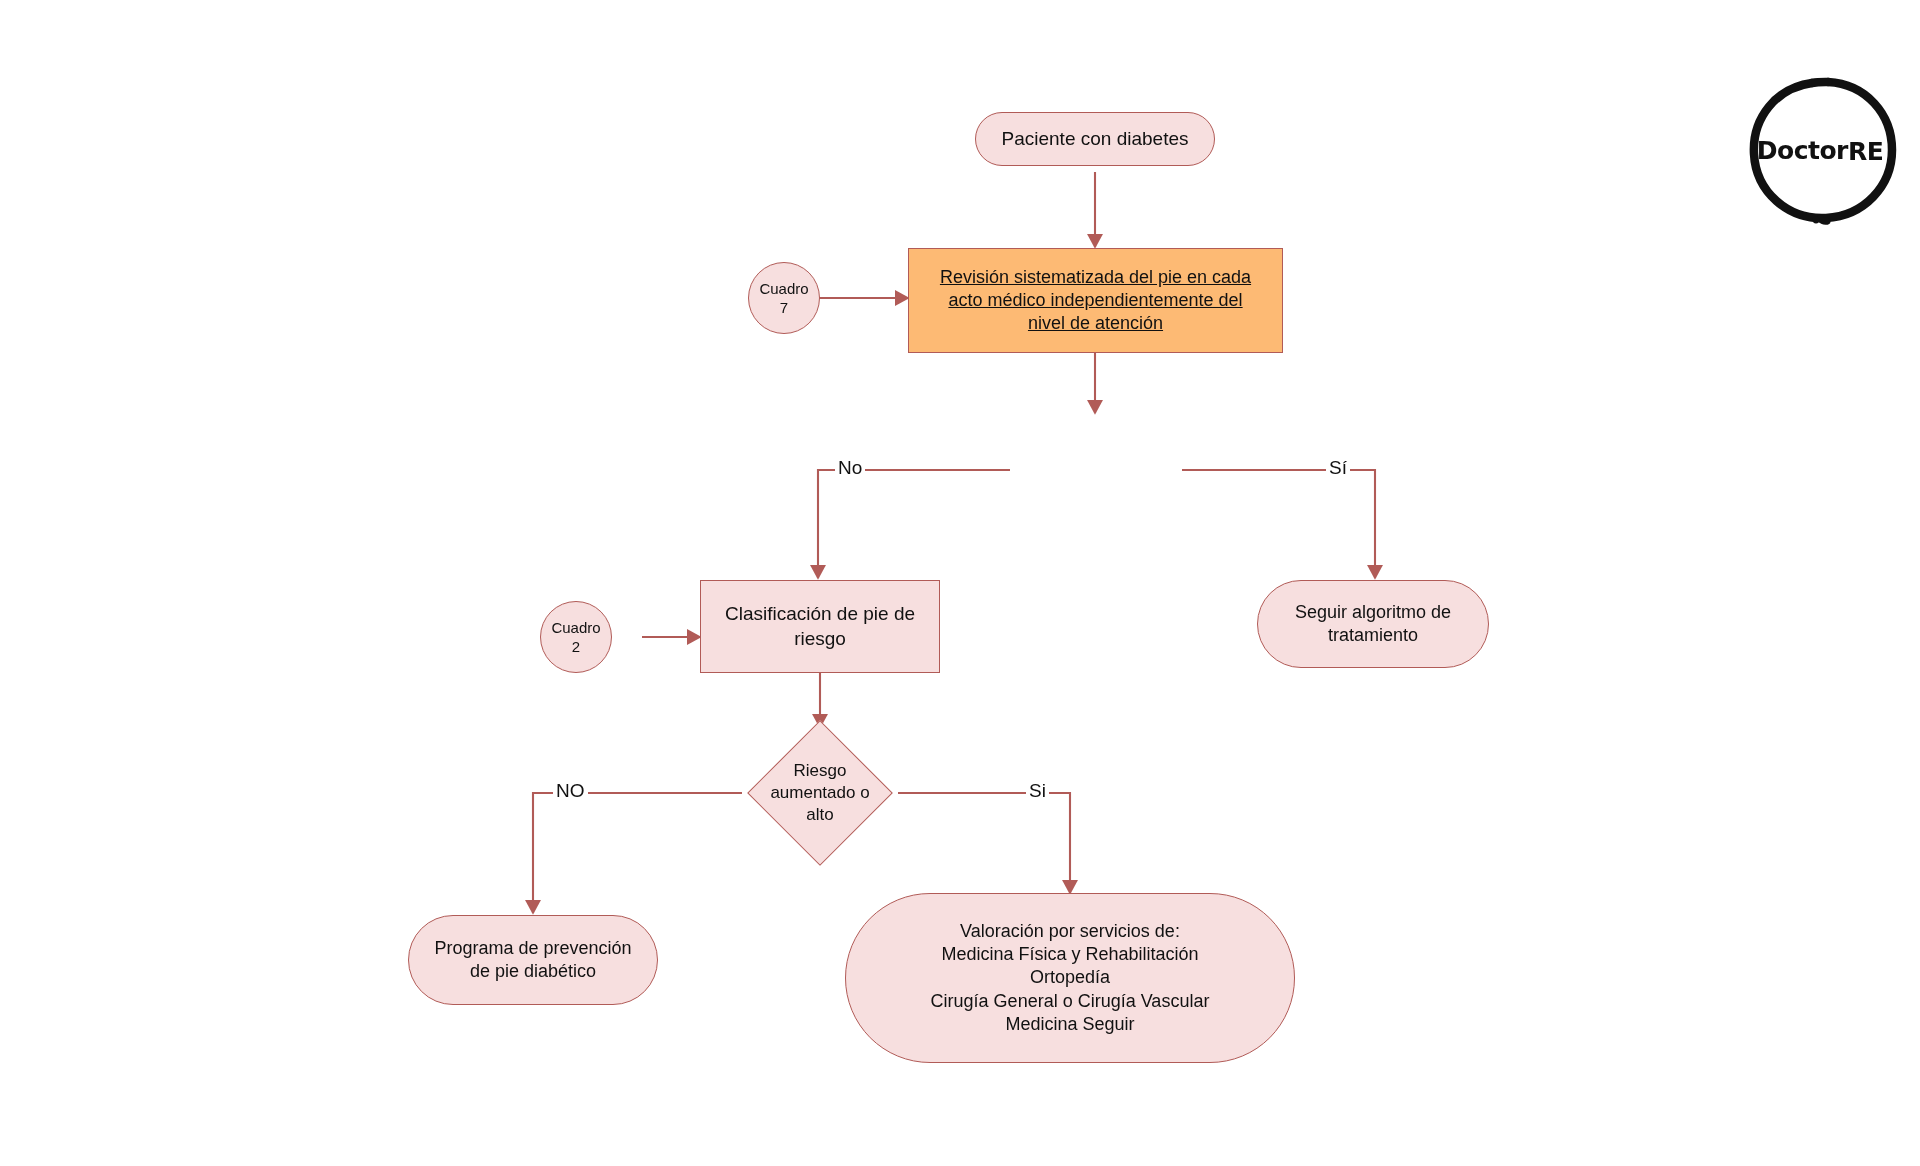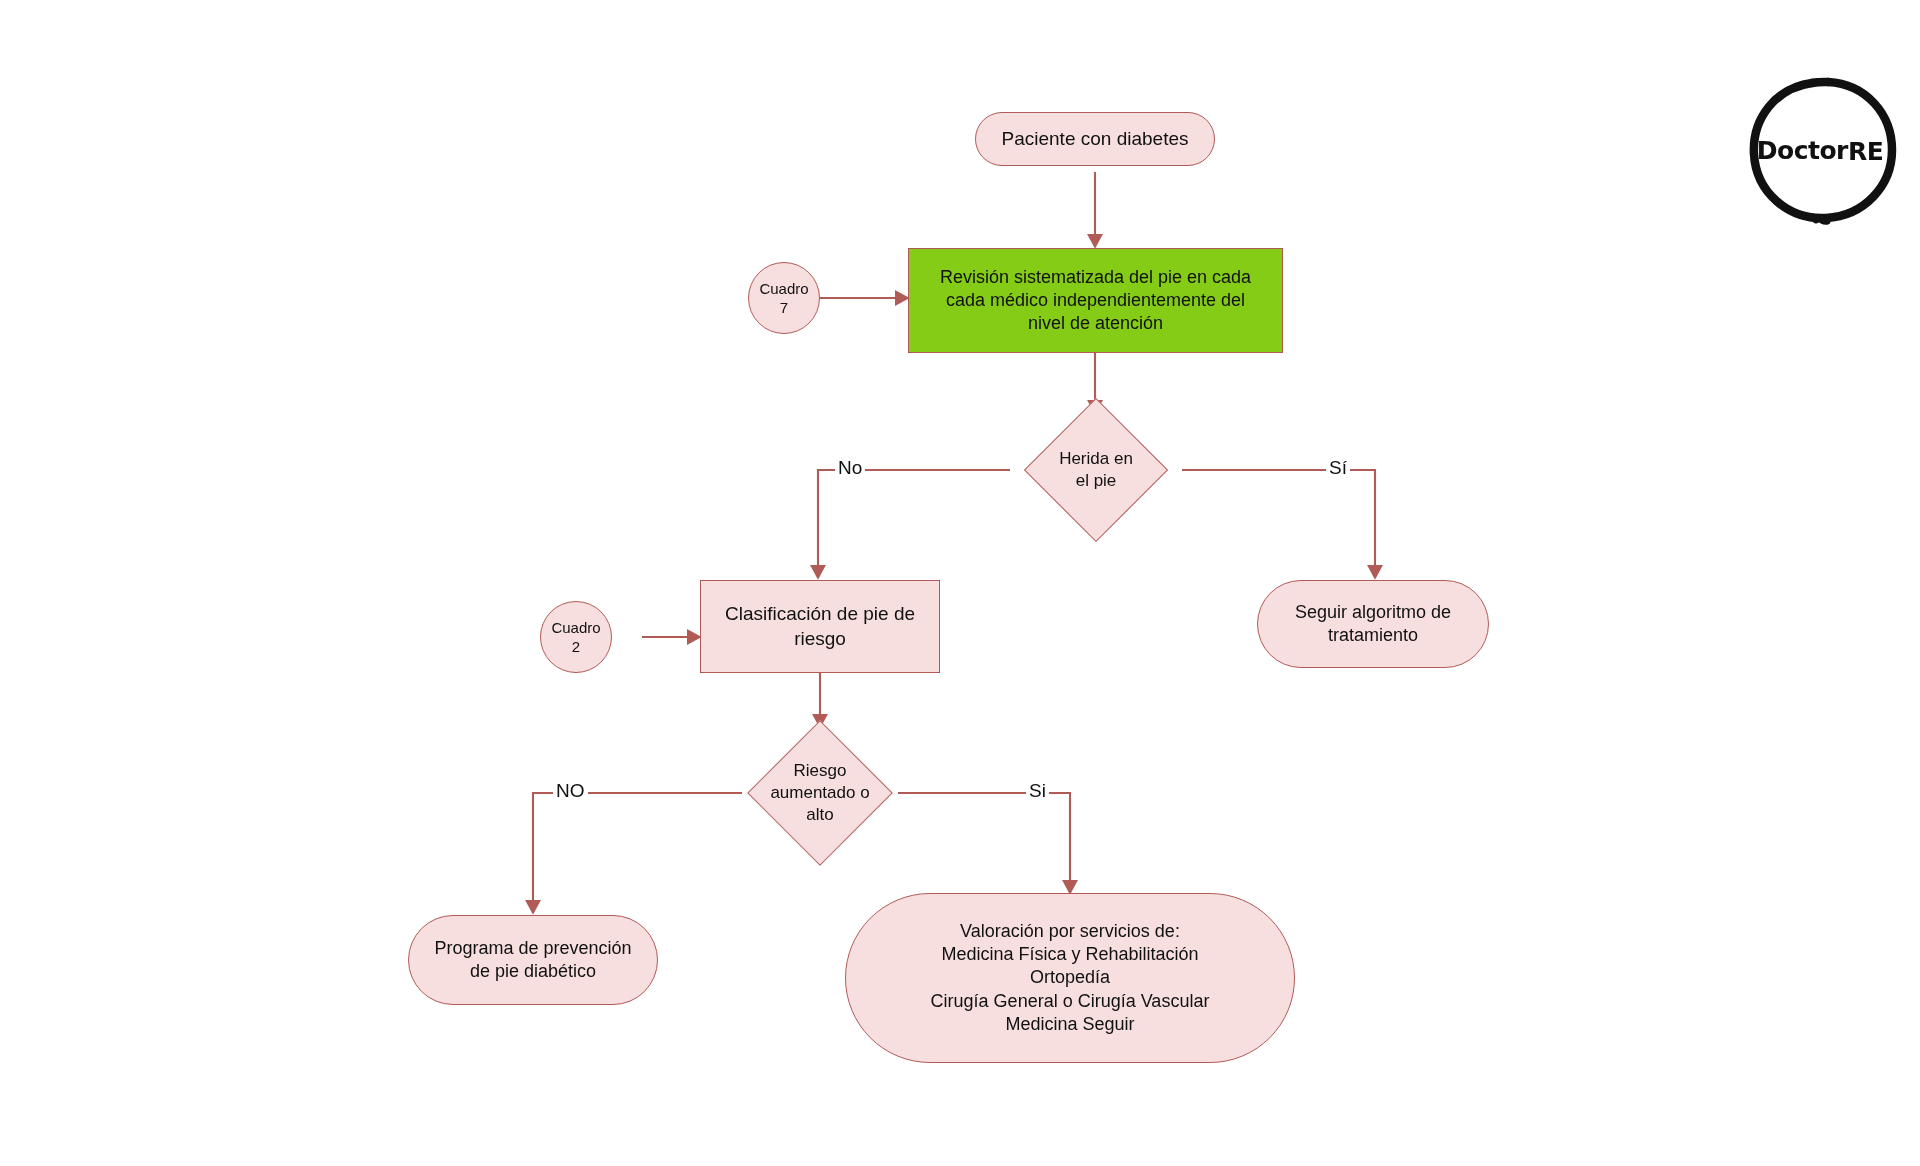--- a/index.html
+++ b/index.html
@@ -152,35 +152,28 @@
       </div>
   </div>
 
   <div class="node shape-connector" style="left: 748px; top: 262px; width: 72px; height: 72px; background: rgb(247, 223, 223); border-color: rgb(177, 91, 87); color: rgb(17, 17, 17);">
     <div class="lines" style="font-size: 15px;">
         <div>Cuadro</div>
         <div>7</div>
       </div>
   </div>
 
-  <div class="node shape-process" style="left: 908px; top: 248px; width: 375px; height: 105px; background: #84cc16; border-color: rgb(177, 91, 87); color: rgb(17, 17, 17);">
+  <div class="node shape-process" style="left: 908px; top: 248px; width: 375px; height: 105px; background: #fdba74; border-color: rgb(177, 91, 87); color: rgb(17, 17, 17); text-decoration: underline;">
     <div class="lines" style="font-size: 18px;">
         <div>Revisión sistematizada del pie en cada</div>
-        <div>cada médico independientemente del</div>
+        <div>acto médico independientemente del</div>
         <div>nivel de atención</div>
       </div>
   </div>
 
-  <div class="node shape-decision" style="left: 1010px; top: 413px; width: 172px; height: 114px; color: rgb(17, 17, 17);">
-    <div class="dia" style="width: 100px; height: 100px; background: rgb(247, 223, 223); border-color: rgb(177, 91, 87);"></div>
-    <div class="lines" style="font-size: 17px;">
-        <div>Herida en</div>
-        <div>el pie</div>
-      </div>
-  </div>
 
   <div class="node shape-connector" style="left: 540px; top: 601px; width: 72px; height: 72px; background: rgb(247, 223, 223); border-color: rgb(177, 91, 87); color: rgb(17, 17, 17);">
     <div class="lines" style="font-size: 15px;">
         <div>Cuadro</div>
         <div>2</div>
       </div>
   </div>
 
   <div class="node shape-process" style="left: 700px; top: 580px; width: 240px; height: 93px; background: rgb(247, 223, 223); border-color: rgb(177, 91, 87); color: rgb(17, 17, 17);">
     <div class="lines" style="font-size: 19px;">

